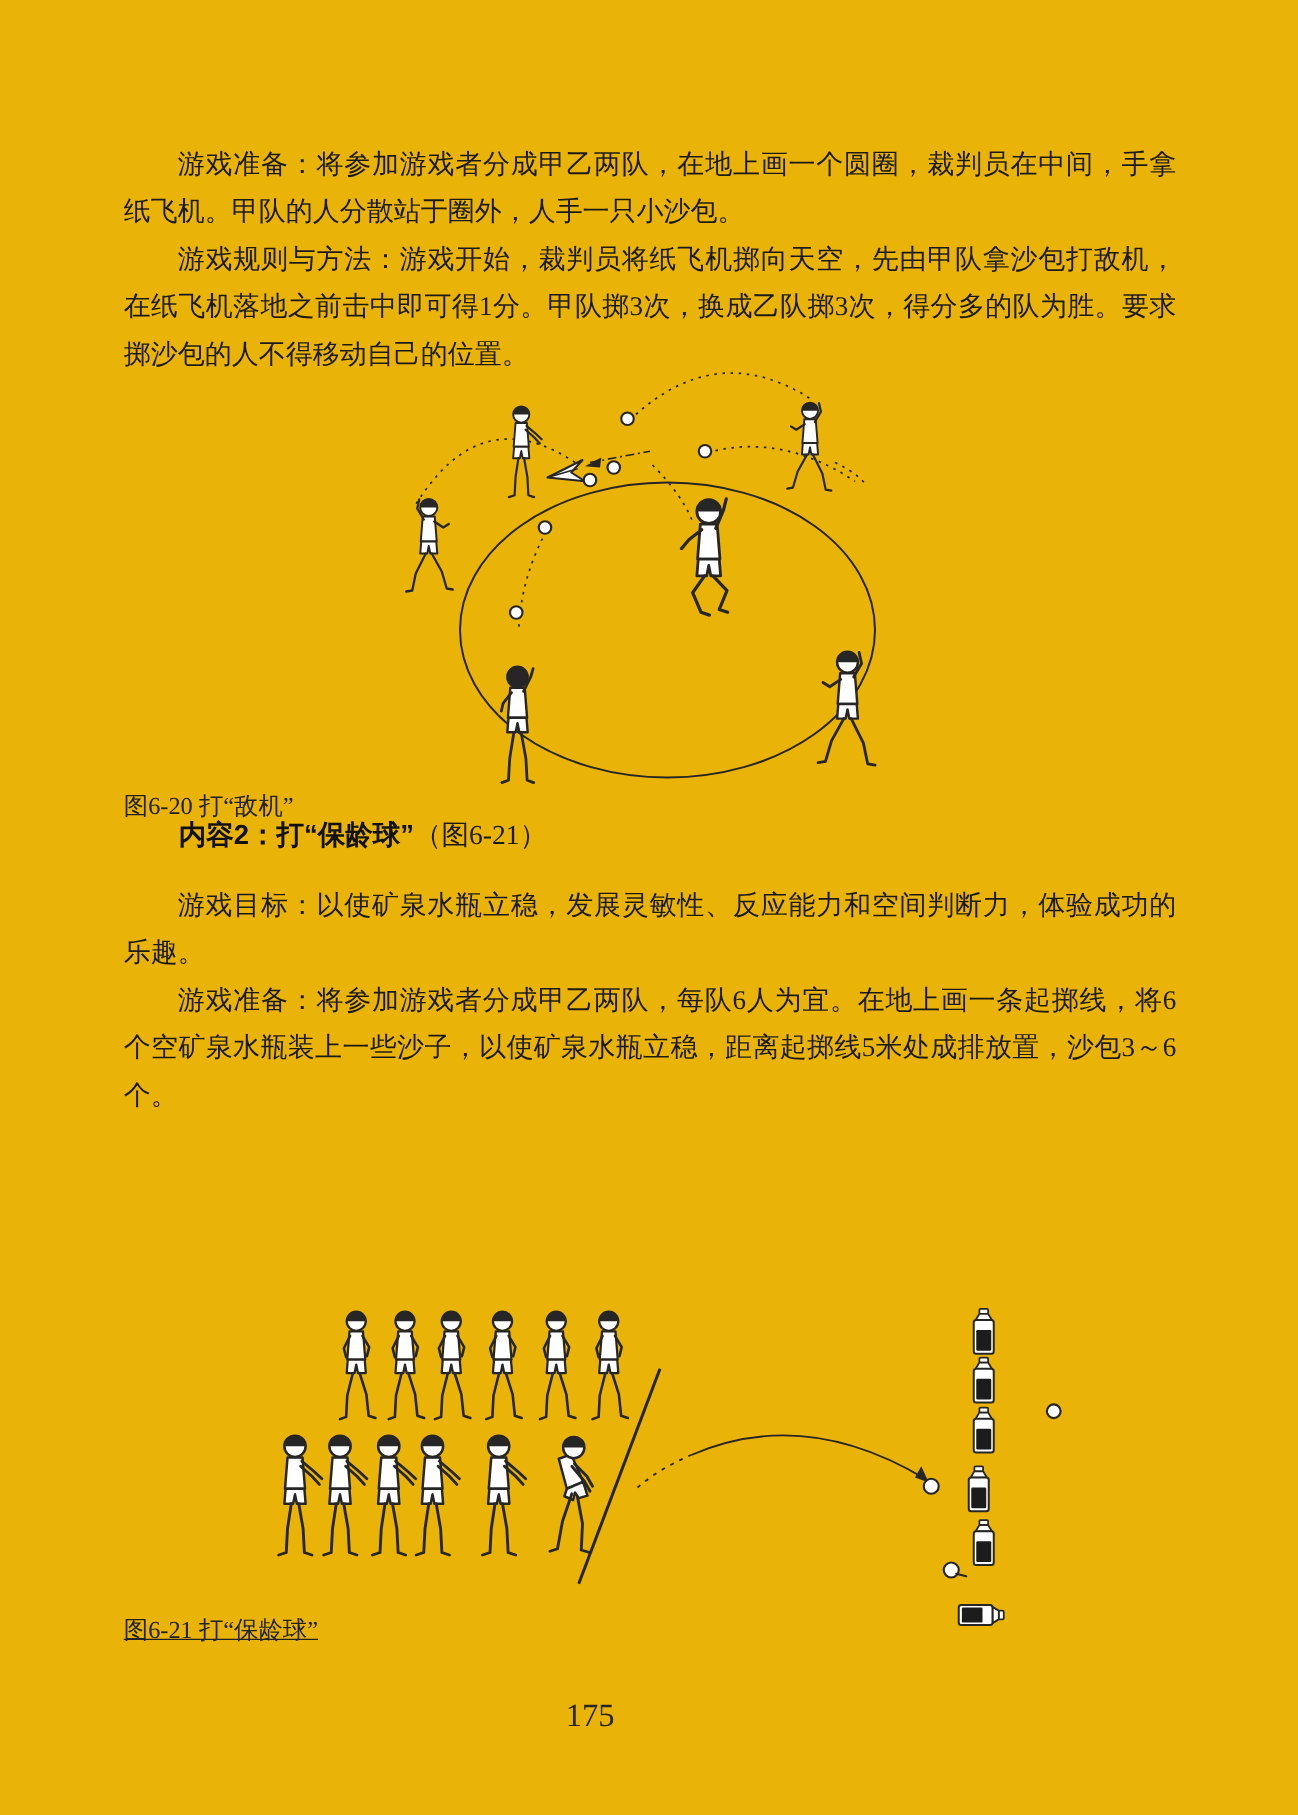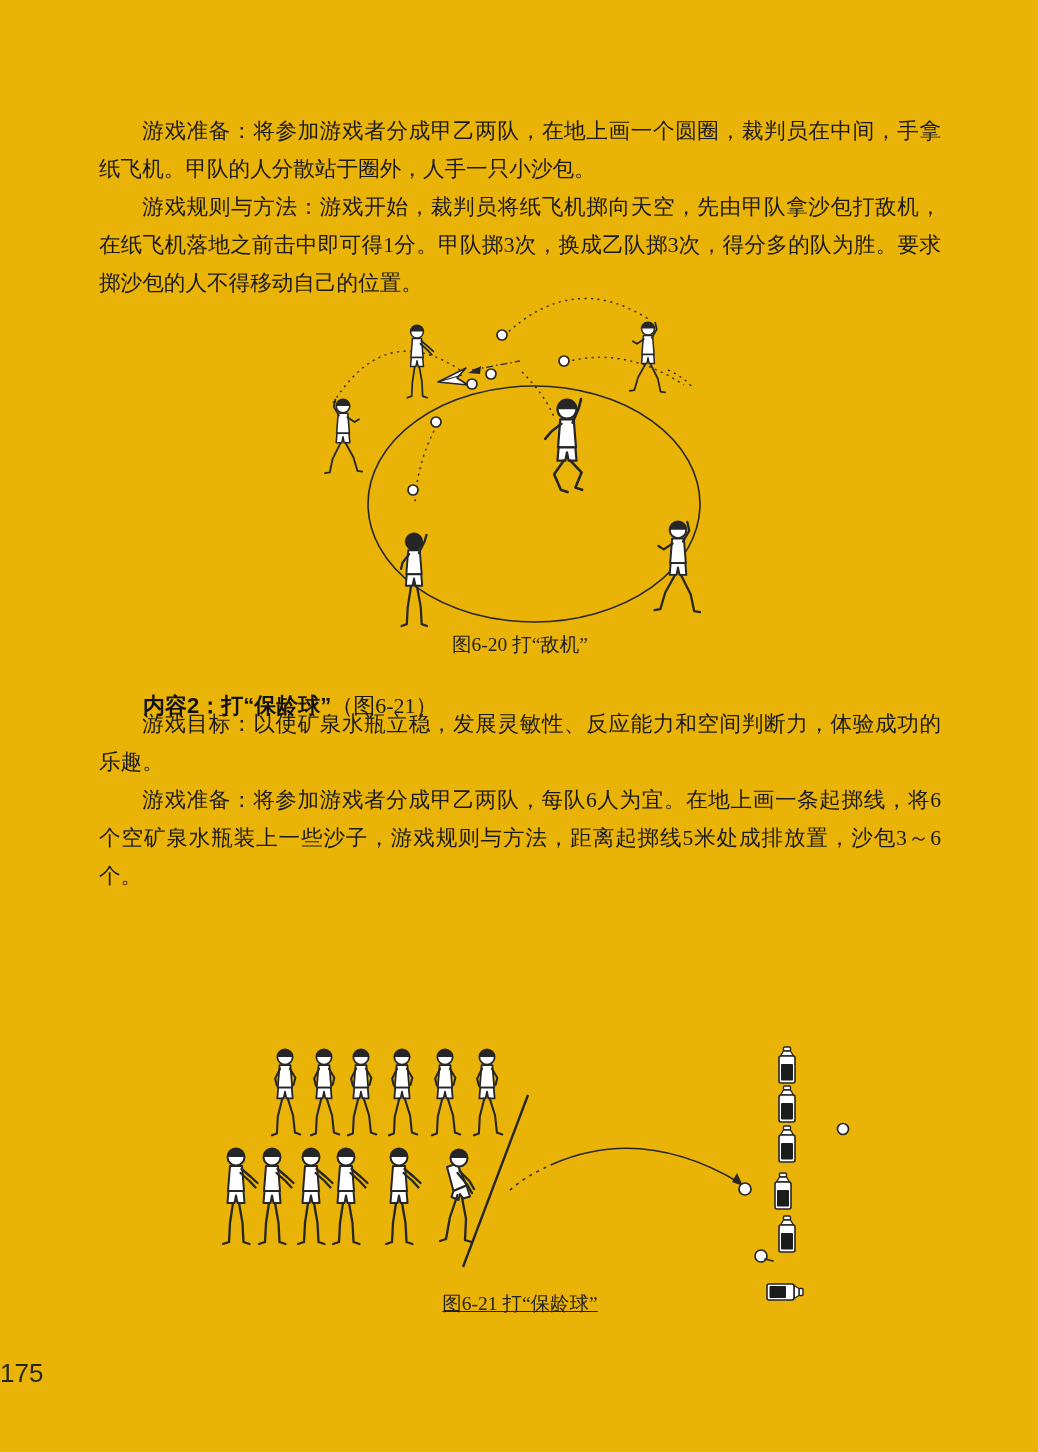--- a/index.html
+++ b/index.html
@@ -3,28 +3,28 @@
 <meta charset="utf-8">
 <style>
   html,body{margin:0;padding:0;background:#fff;}
   .page{position:relative;width:1038px;height:1452px;background:#eab308;overflow:hidden;
         font-family:"Liberation Serif",serif;color:#1a1a1a;}
   .tblock{position:absolute;left:99px;width:842px;font-size:21.6px;line-height:38px;
           text-align:justify;letter-spacing:0;}
   .tblock p{margin:0;text-indent:2em;}
   .block1{top:112px;}
   .block2{top:705px;}
-  .heading{position:absolute;left:99px;top:690px;width:842px;font-size:22px;line-height:32px;text-indent:2em;}
+  .heading{position:absolute;left:99px;top:652px;width:842px;font-size:22px;line-height:32px;text-indent:2em;}
   .heading .hb{font-family:"Liberation Sans",sans-serif;font-weight:bold;color:#111;}
   .heading .hr{font-weight:normal;color:#1a1a1a;}
-  .caption{position:absolute;left:99px;width:842px;text-align:center;font-size:19.5px;color:#222;}
+  .caption{position:absolute;left:99px;width:842px;text-align:left;font-size:19.5px;color:#222;}
   .cap1{top:631px;}
   .cap2{top:1290px;text-decoration:underline;}
-  .pagenum{position:absolute;left:0;top:1358px;width:944px;text-align:left;
-           font-family:Liberation Sans, sans-serif;font-size:26px;color:#272727;}
+  .pagenum{position:absolute;left:0;top:1358px;width:944px;text-align:center;
+           font-family:Liberation Serif, serif;font-size:26px;color:#272727;}
   svg.fig{position:absolute;overflow:visible;}
   #fig1{left:290px;top:288px;}
   #fig2{left:195px;top:1037px;}
 </style>
 </head>
 <body>
 
 <div class="page">
 
   <div class="tblock block1">
@@ -117,21 +117,21 @@
     </svg>
 
   <div class="caption cap1">图6-20 打“敌机”</div>
 
   <div class="heading">
     <span class="hb">内容2：打“保龄球”</span><span class="hr">（图6-21）</span>
   </div>
 
   <div class="tblock block2">
     <p>游戏目标：以使矿泉水瓶立稳，发展灵敏性、反应能力和空间判断力，体验成功的乐趣。</p>
-    <p>游戏准备：将参加游戏者分成甲乙两队，每队6人为宜。在地上画一条起掷线，将6个空矿泉水瓶装上一些沙子，游戏规则与方法，距离起掷线5米处成排放置，沙包3～6个。</p>
+    <p>游戏准备：将参加游戏者分成甲乙两队，每队6人为宜。在地上画一条起掷线，将6个空矿泉水瓶装上一些沙子，以使矿泉水瓶立稳，距离起掷线5米处成排放置，沙包3～6个。</p>
   </div>
 
   <svg id="fig2" class="fig" xmlns="http://www.w3.org/2000/svg" width="690" height="263" viewBox="0 0 690 263">
       <line x1="333" y1="58" x2="268" y2="230" stroke="#262626" stroke-width="2.4"></line>
       <path d="M315,153 Q332,138 358,127" fill="none" stroke="#262626" stroke-width="1.5" stroke-dasharray="3 5"></path>
       <path d="M358,127 Q448,88 545,146" fill="none" stroke="#262626" stroke-width="1.5"></path>
       <polygon points="548,149 537,145 542,136" fill="#262626"></polygon>
       <g transform="translate(592,10)">
         <rect x="-3.5" y="0" width="7" height="4" rx="1" fill="#fff" stroke="#262626" stroke-width="1.4"></rect>
         <path d="M-3.5,4 L3.5,4 L6.5,9 L-6.5,9 Z" fill="#fff" stroke="#262626" stroke-width="1.4" stroke-linejoin="round"></path>

